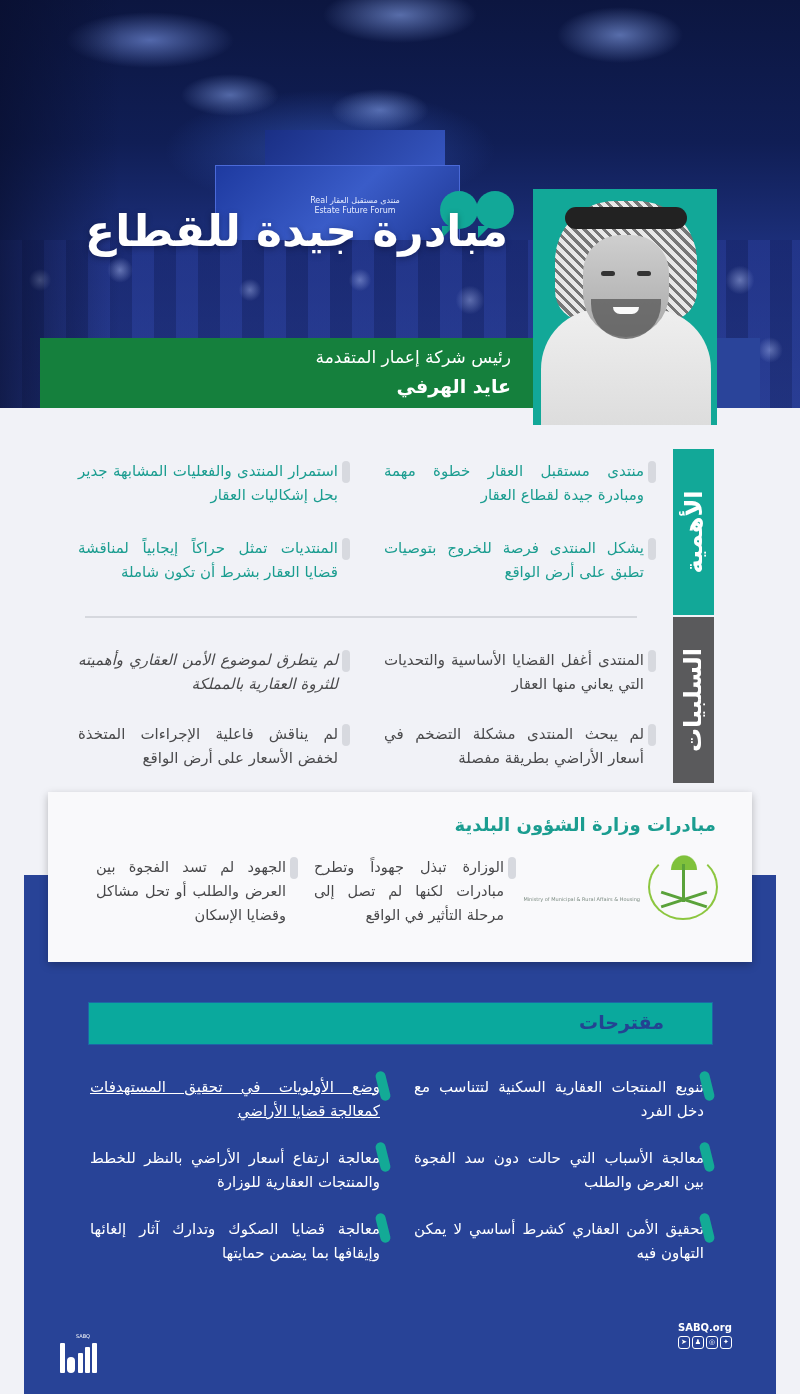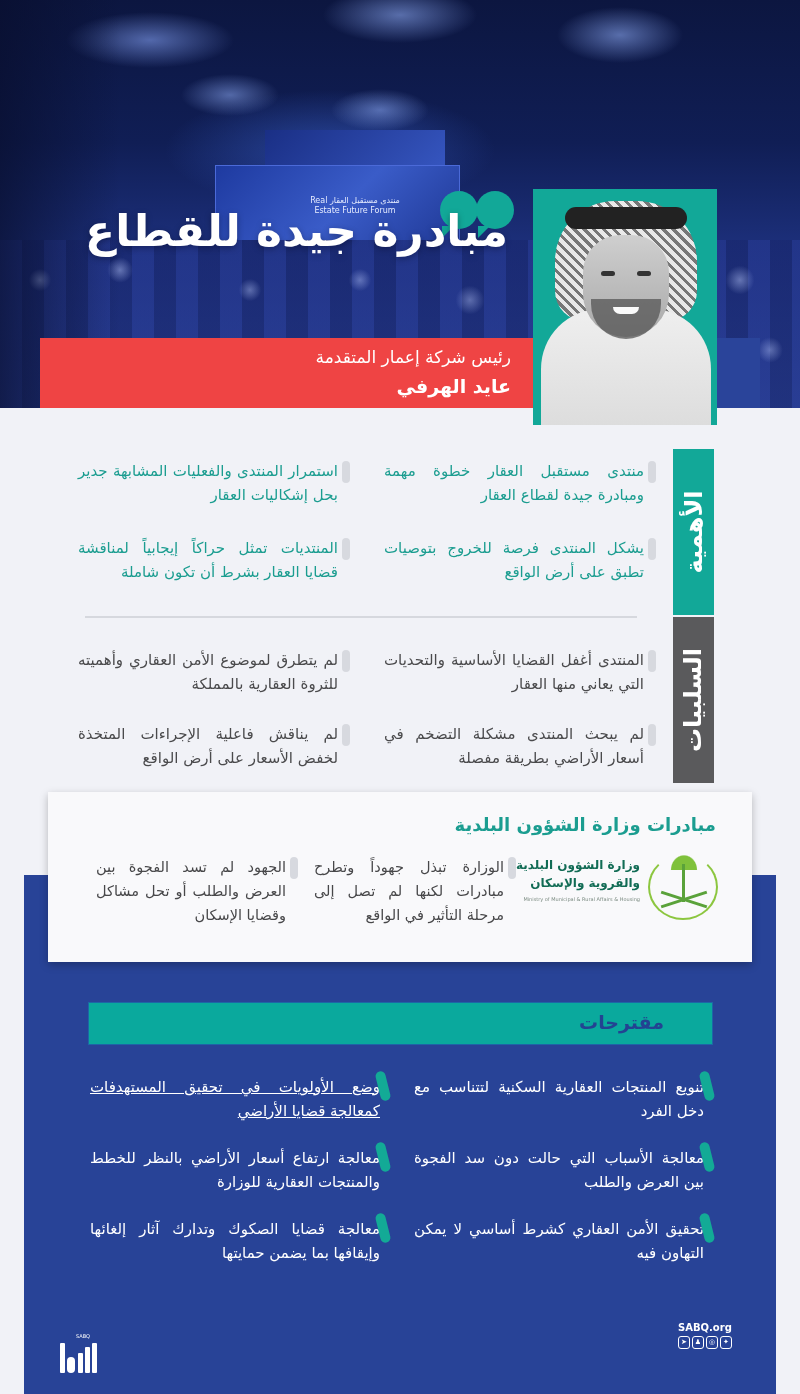--- a/index.html
+++ b/index.html
@@ -104,21 +104,21 @@
   .pt-beard {
     left: 58px; top: 110px; width: 70px; height: 40px;
     background: #555; border-radius: 0 0 36px 36px; opacity: 0.75;
   }
   .pt-eye { width: 14px; height: 5px; background: #333; border-radius: 3px; }
   .pt-mouth { left: 80px; top: 118px; width: 26px; height: 7px; background: #fafafa; border-radius: 0 0 12px 12px; }
 
   
   #name-banner {
     left: 40px; top: 338px; width: 493px; height: 70px;
-    background: #ef4444;
+    background: #15803d;
   }
   #name-banner .role {
     position: absolute; right: 22px; top: 6px;
     color: #ffffff; font-size: 17px; line-height: 26px;
   }
   #name-banner .name {
     position: absolute; right: 22px; top: 34px;
     color: #ffffff; font-size: 19px; font-weight: bold; line-height: 28px;
   }
   #right-strip {
@@ -282,38 +282,34 @@
 
 <div class="abs point teal-text" style="right:156px; top:459px;">منتدى مستقبل العقار خطوة مهمة ومبادرة جيدة لقطاع العقار</div>
 <div class="abs point teal-text" style="right:156px; top:536px;">يشكل المنتدى فرصة للخروج بتوصيات تطبق على أرض الواقع</div>
 <div class="abs point teal-text" style="right:462px; top:459px;">استمرار المنتدى والفعليات المشابهة جدير بحل إشكاليات العقار</div>
 <div class="abs point teal-text" style="right:462px; top:536px;">المنتديات تمثل حراكاً إيجابياً لمناقشة قضايا العقار بشرط أن تكون شاملة</div>
 
 <div id="divider" class="abs"></div>
 
 <div class="abs point gray-text" style="right:156px; top:648px;">المنتدى أغفل القضايا الأساسية والتحديات التي يعاني منها العقار</div>
 <div class="abs point gray-text" style="right:156px; top:722px;">لم يبحث المنتدى مشكلة التضخم في أسعار الأراضي بطريقة مفصلة</div>
-<div class="abs point gray-text" style="right:462px; top:648px;">لم يتطرق لموضوع الأمن العقاري وأهميته للثروة العقارية بالمملكة</div>
+<div class="abs point gray-text" style="right:462px; top:648px;font-style:italic;">لم يتطرق لموضوع الأمن العقاري وأهميته للثروة العقارية بالمملكة</div>
 <div class="abs point gray-text" style="right:462px; top:722px;">لم يناقش فاعلية الإجراءات المتخذة لخفض الأسعار على أرض الواقع</div>
 
 <div id="blue-panel" class="abs"></div>
 
 <div id="ministry-card" class="abs">
   <div id="ministry-heading" class="abs">مبادرات وزارة الشؤون البلدية</div>
 
   <div id="ministry-logo" class="abs">
     <div class="abs ml-circle"></div>
     <div class="abs ml-palm-top"></div>
     <div class="abs ml-palm-trunk"></div>
     <div class="abs ml-sword" style="transform:rotate(18deg);"></div>
     <div class="abs ml-sword" style="transform:rotate(-18deg);"></div>
-    <div class="abs ml-text-ar">
-      <div>وزارة الشؤون البلدية</div>
-      <div>والقروية والإسكان</div>
-    </div>
     <div class="abs ml-text-en">Ministry of Municipal &amp; Rural Affairs &amp; Housing</div>
   </div>
 
   <div class="abs m-point" style="right:466px; top:63px;">الجهود لم تسد الفجوة بين العرض والطلب أو تحل مشاكل وقضايا الإسكان</div>
   <div class="abs m-point" style="right:248px; top:63px;">الوزارة تبذل جهوداً وتطرح مبادرات لكنها لم تصل إلى مرحلة التأثير في الواقع</div>
 </div>
 
 <div id="suggestions-bar" class="abs">
   <span>مقترحات</span>
 </div>

